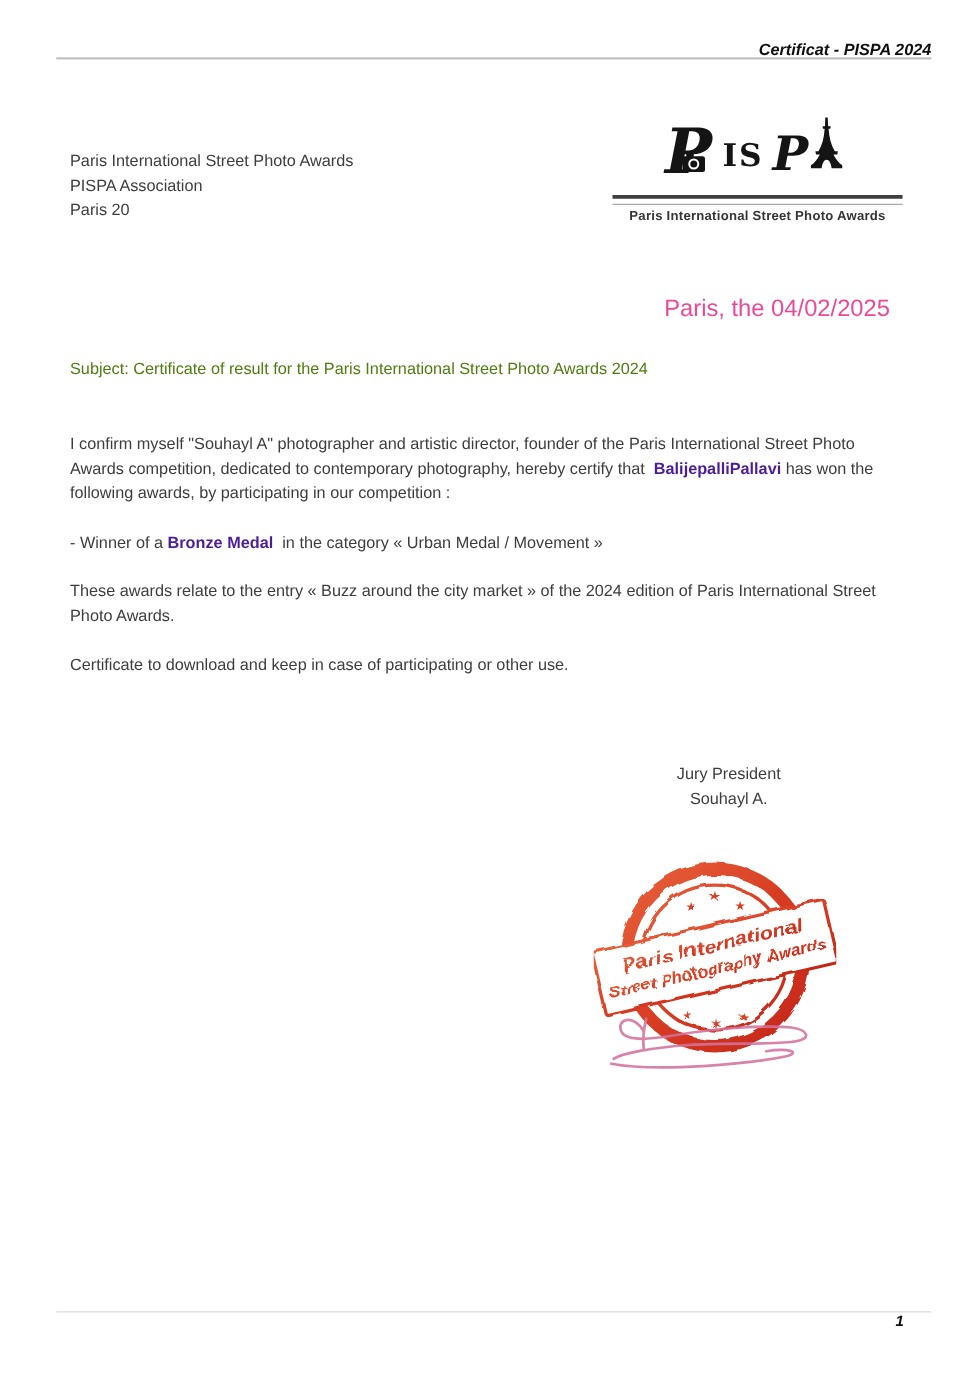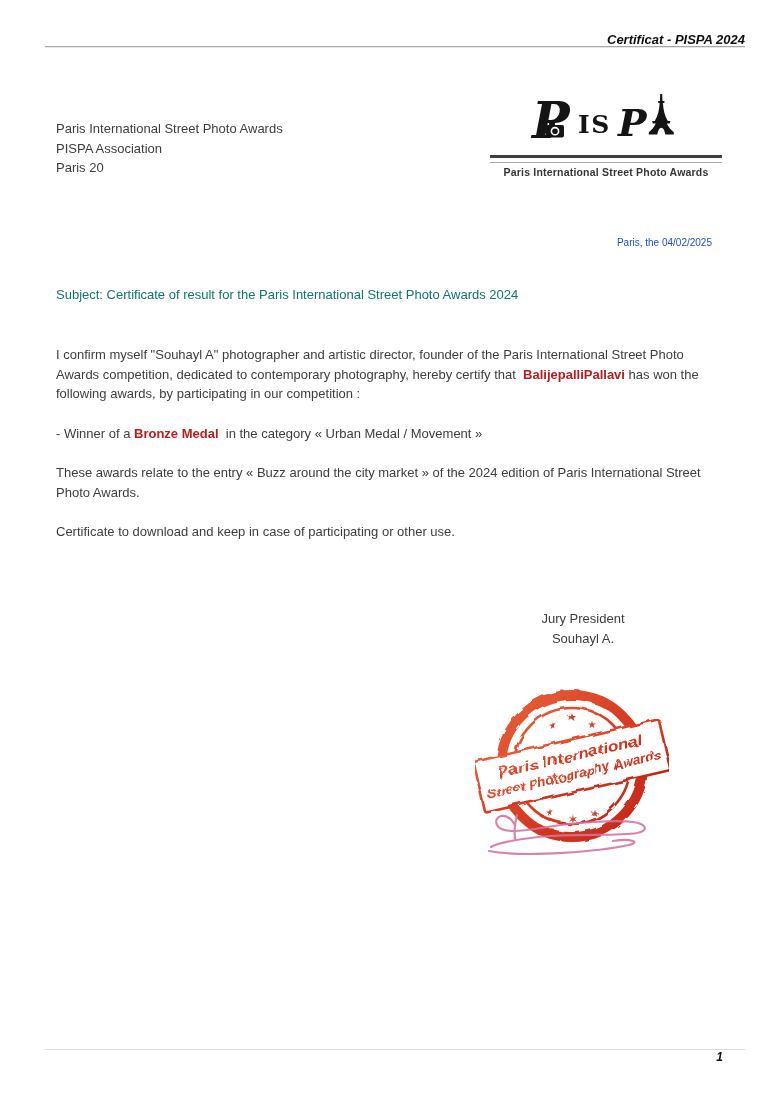--- a/index.html
+++ b/index.html
@@ -10,24 +10,24 @@
   
   .hdr-title{position:absolute;top:32px;right:33px;font-size:13px;font-weight:bold;font-style:italic;color:#0f0f0f;}
   .hdr-line{position:absolute;top:46px;left:45px;right:33px;height:0;border-top:1px solid #a8a8a8;box-shadow:0 1px 0 #e6e6e6;}
   
   .sender{position:absolute;left:56px;top:119px;font-size:13px;line-height:19.6px;color:#3d3d3d;}
   
   .logo{position:absolute;left:490px;top:88px;width:232px;text-align:center;}
   .logo-rule{height:4px;border-top:3px solid #3f3f3f;border-bottom:1px solid #a9a9a9;margin:1px 0 3px 0;}
   .logo-caption{font-size:10.5px;font-weight:bold;color:#353535;letter-spacing:.2px;white-space:nowrap;}
   
-  .dateline{position:absolute;top:237px;right:66px;font-size:10px;color:#1d4ed8;}
-  .subject{position:absolute;left:56px;top:287px;font-size:13px;color:#0f766e;}
+  .dateline{position:absolute;top:237px;right:66px;font-size:19px;color:#ec4899;}
+  .subject{position:absolute;left:56px;top:287px;font-size:13px;color:#4d7c0f;}
   .para{position:absolute;left:56px;width:666px;font-size:13px;line-height:19.6px;color:#3d3d3d;white-space:pre-wrap;}
-  .para b{color:#b91c1c;}
+  .para b{color:#4c1d95;}
   #p1{top:345px;} #awardline{top:424px;} #p2{top:463px;} #p3{top:522px;}
   .sig-block{position:absolute;left:488px;top:609px;width:190px;text-align:center;font-size:13px;line-height:19.6px;color:#3d3d3d;}
   
   .stamp{position:absolute;left:475px;top:676px;}
   .signature{position:absolute;left:481px;top:801px;}
   
   .ftr-line{position:absolute;left:45px;right:33px;top:1049px;height:0;border-top:1px solid #dcdcdc;}
   .page-num{position:absolute;right:55px;top:1050px;font-size:12px;font-weight:bold;font-style:italic;color:#101010;}
   .serifP{font-family:"DejaVu Serif",serif;}
 </style>

